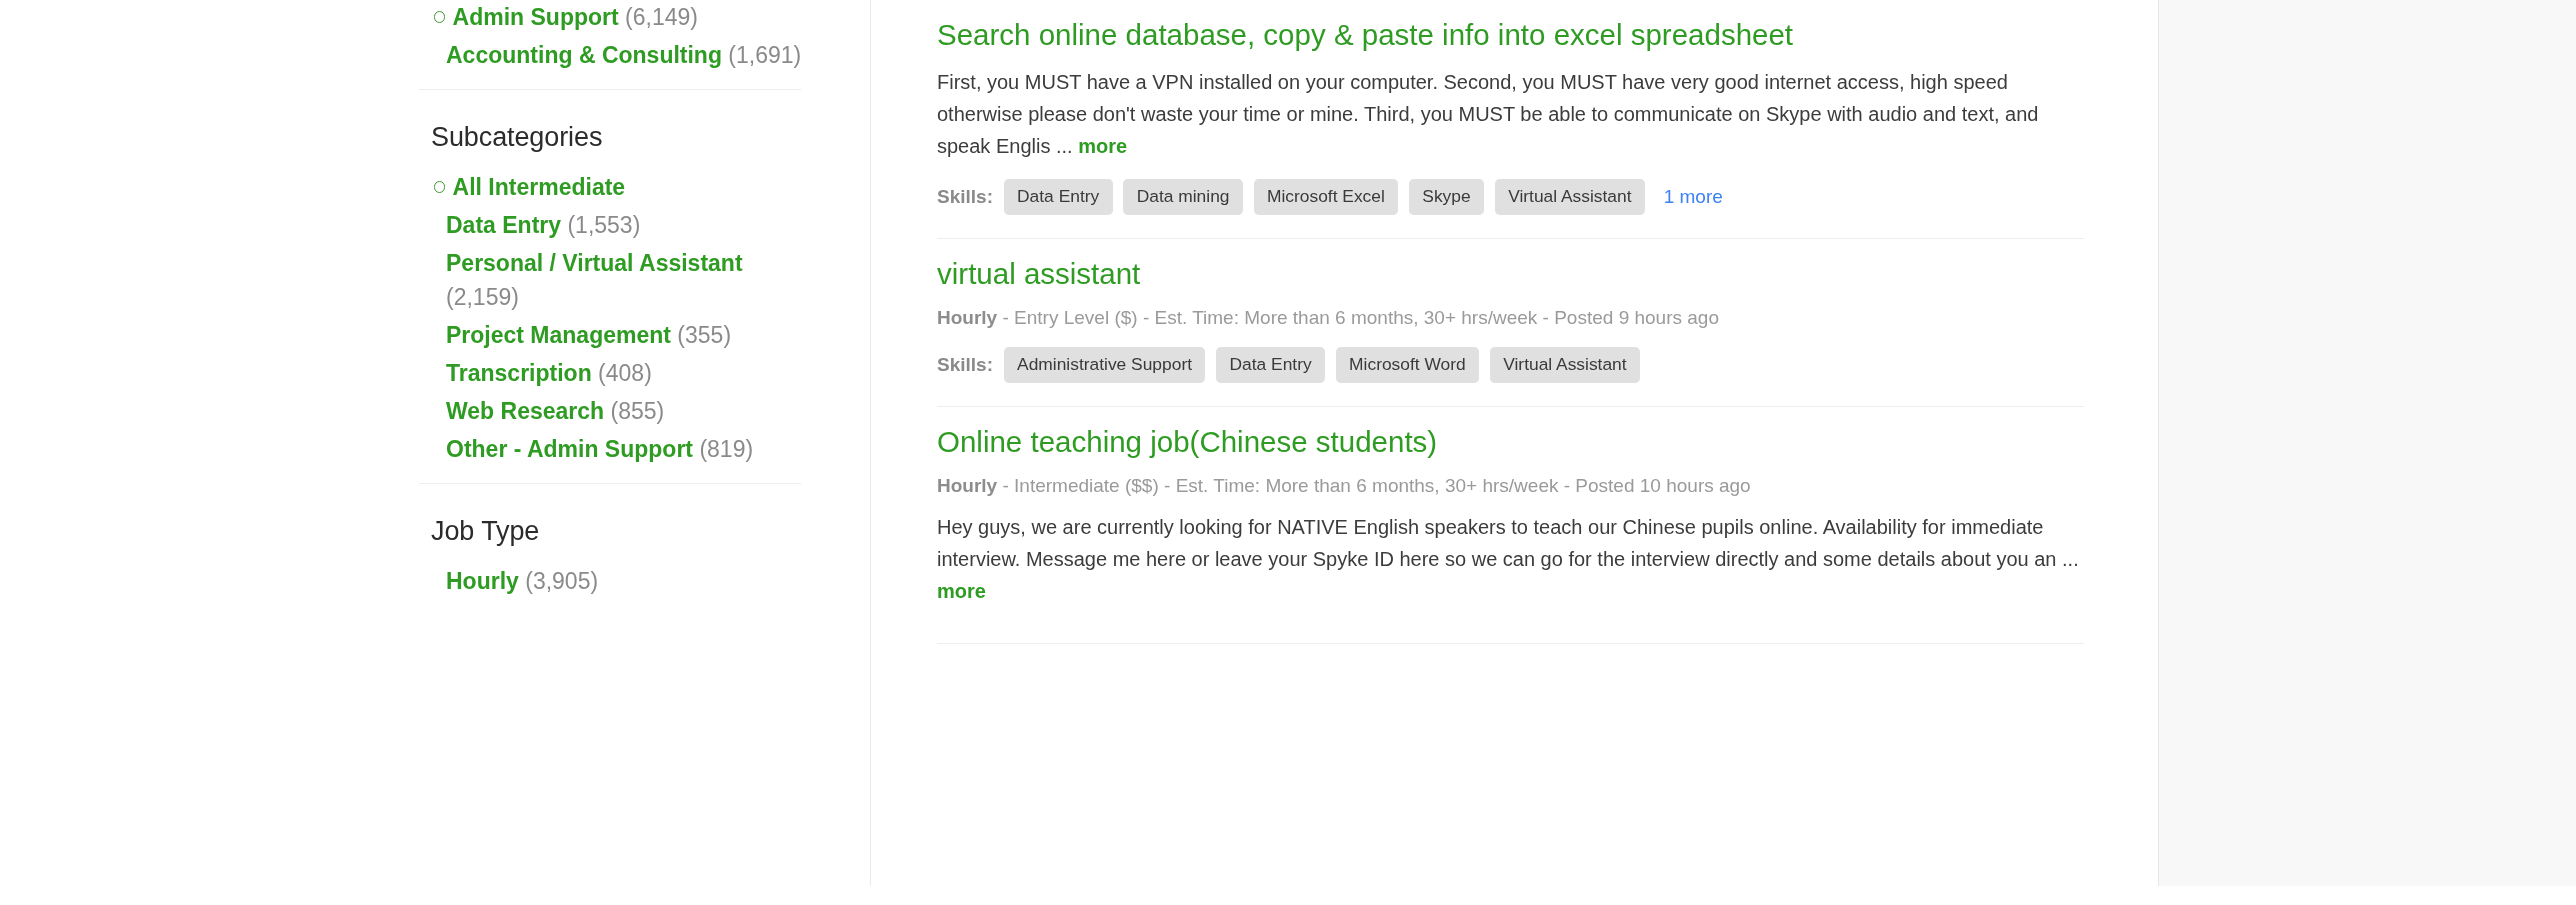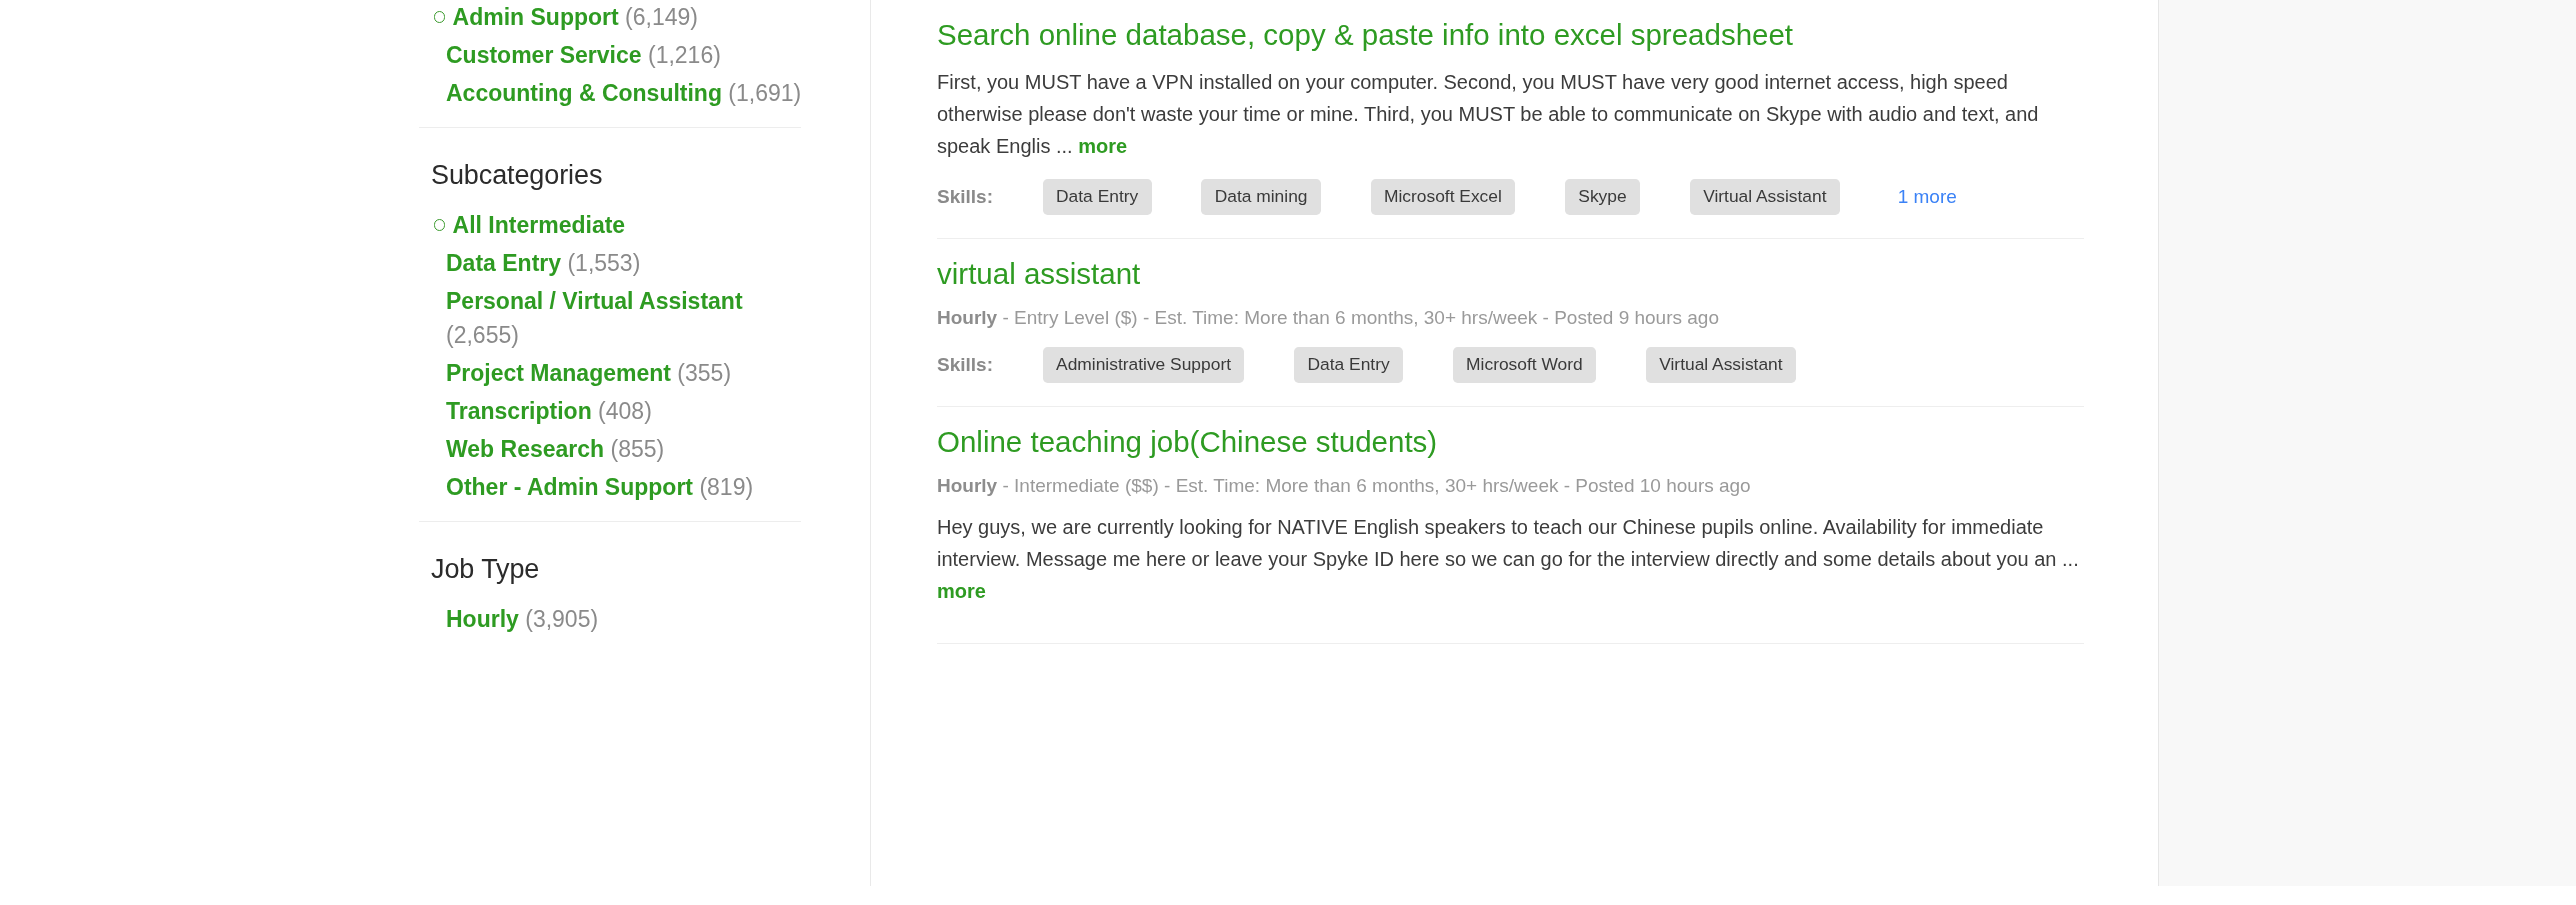--- a/index.html
+++ b/index.html
@@ -160,21 +160,20 @@
     text-decoration: none;
     font-weight: bold;
     cursor: pointer;
   }
 
   .skills-row {
     display: flex;
     align-items: center;
     flex-wrap: wrap;
     margin: 17.4px 0 23px 0;
-    gap: 39px;
   }
 
   .skills-label {
     font-size: 19px;
     color: #8a8a8a;
     font-weight: bold;
     margin-right: 10.7px;
   }
 
   .skill-tag {
@@ -202,32 +201,31 @@
 <body>
 
 <div id="page">
 
   <div class="page-right-gutter"></div>
 
   <aside class="sidebar">
 
     <ul class="facet-list" id="cat-list">
         <li class="facet-item has-radio"><span class="radio-dot"></span><a class="facet-link">Admin Support</a><span class="facet-count"> (6,149)</span></li>
-        <li class="facet-item"><a class="facet-link">Customer Service</a><span class="facet-count"> (1,216)</span></li>
         <li class="facet-item"><a class="facet-link">Accounting &amp; Consulting</a><span class="facet-count"> (1,691)</span></li>
       </ul>
 
     <div class="facet-divider"></div>
 
     <h3 class="facet-heading">Subcategories</h3>
 
     <ul class="facet-list" id="subcat-list">
         <li class="facet-item has-radio"><span class="radio-dot"></span><a class="facet-link">All Intermediate</a></li>
         <li class="facet-item"><a class="facet-link">Data Entry</a><span class="facet-count"> (1,553)</span></li>
-        <li class="facet-item"><a class="facet-link">Personal / Virtual Assistant</a><span class="facet-count"> (2,655)</span></li>
+        <li class="facet-item"><a class="facet-link">Personal / Virtual Assistant</a><span class="facet-count"> (2,159)</span></li>
         <li class="facet-item"><a class="facet-link">Project Management</a><span class="facet-count"> (355)</span></li>
         <li class="facet-item"><a class="facet-link">Transcription</a><span class="facet-count"> (408)</span></li>
         <li class="facet-item"><a class="facet-link">Web Research</a><span class="facet-count"> (855)</span></li>
         <li class="facet-item"><a class="facet-link">Other - Admin Support</a><span class="facet-count"> (819)</span></li>
       </ul>
 
     <div class="facet-divider"></div>
 
     <h3 class="facet-heading">Job Type</h3>
 

